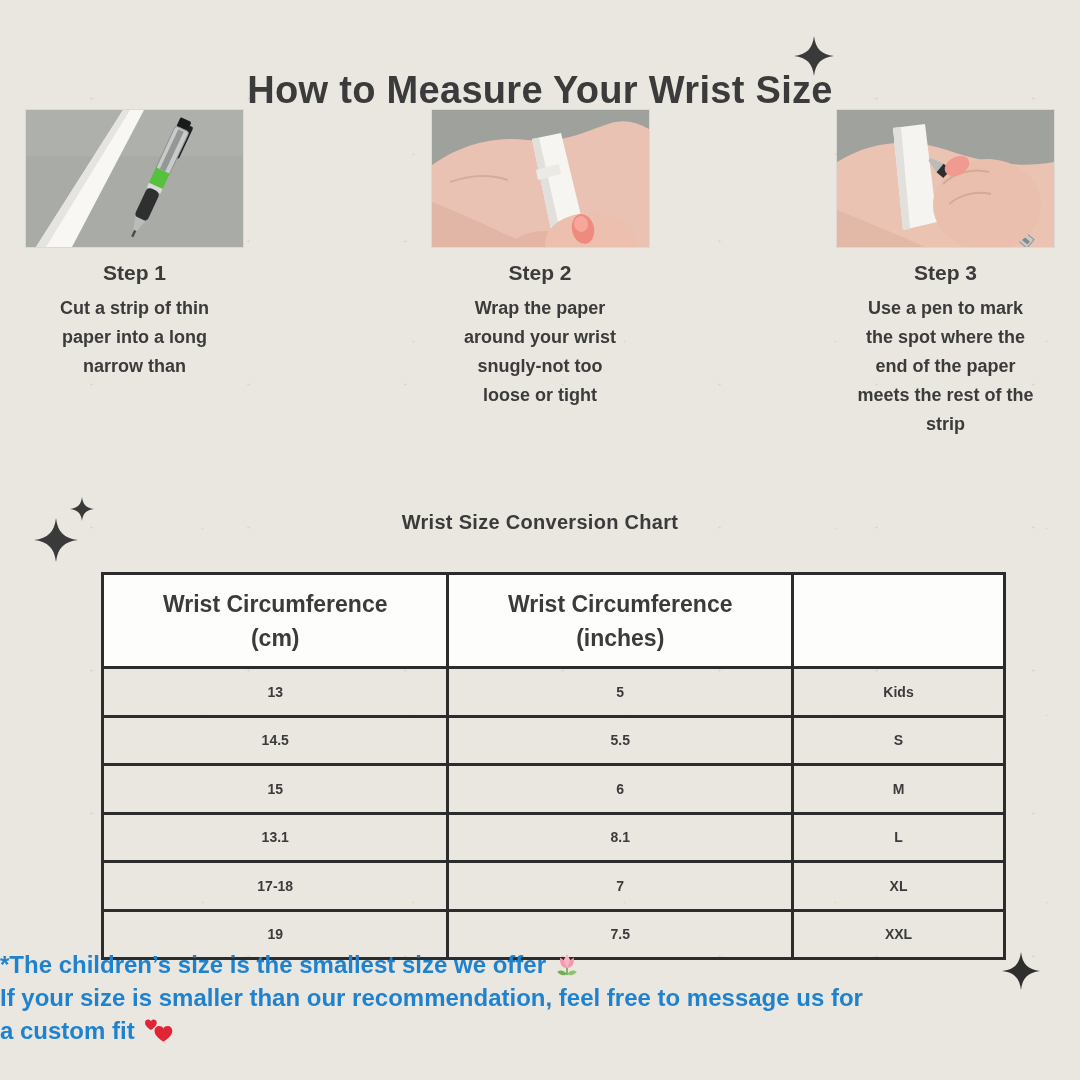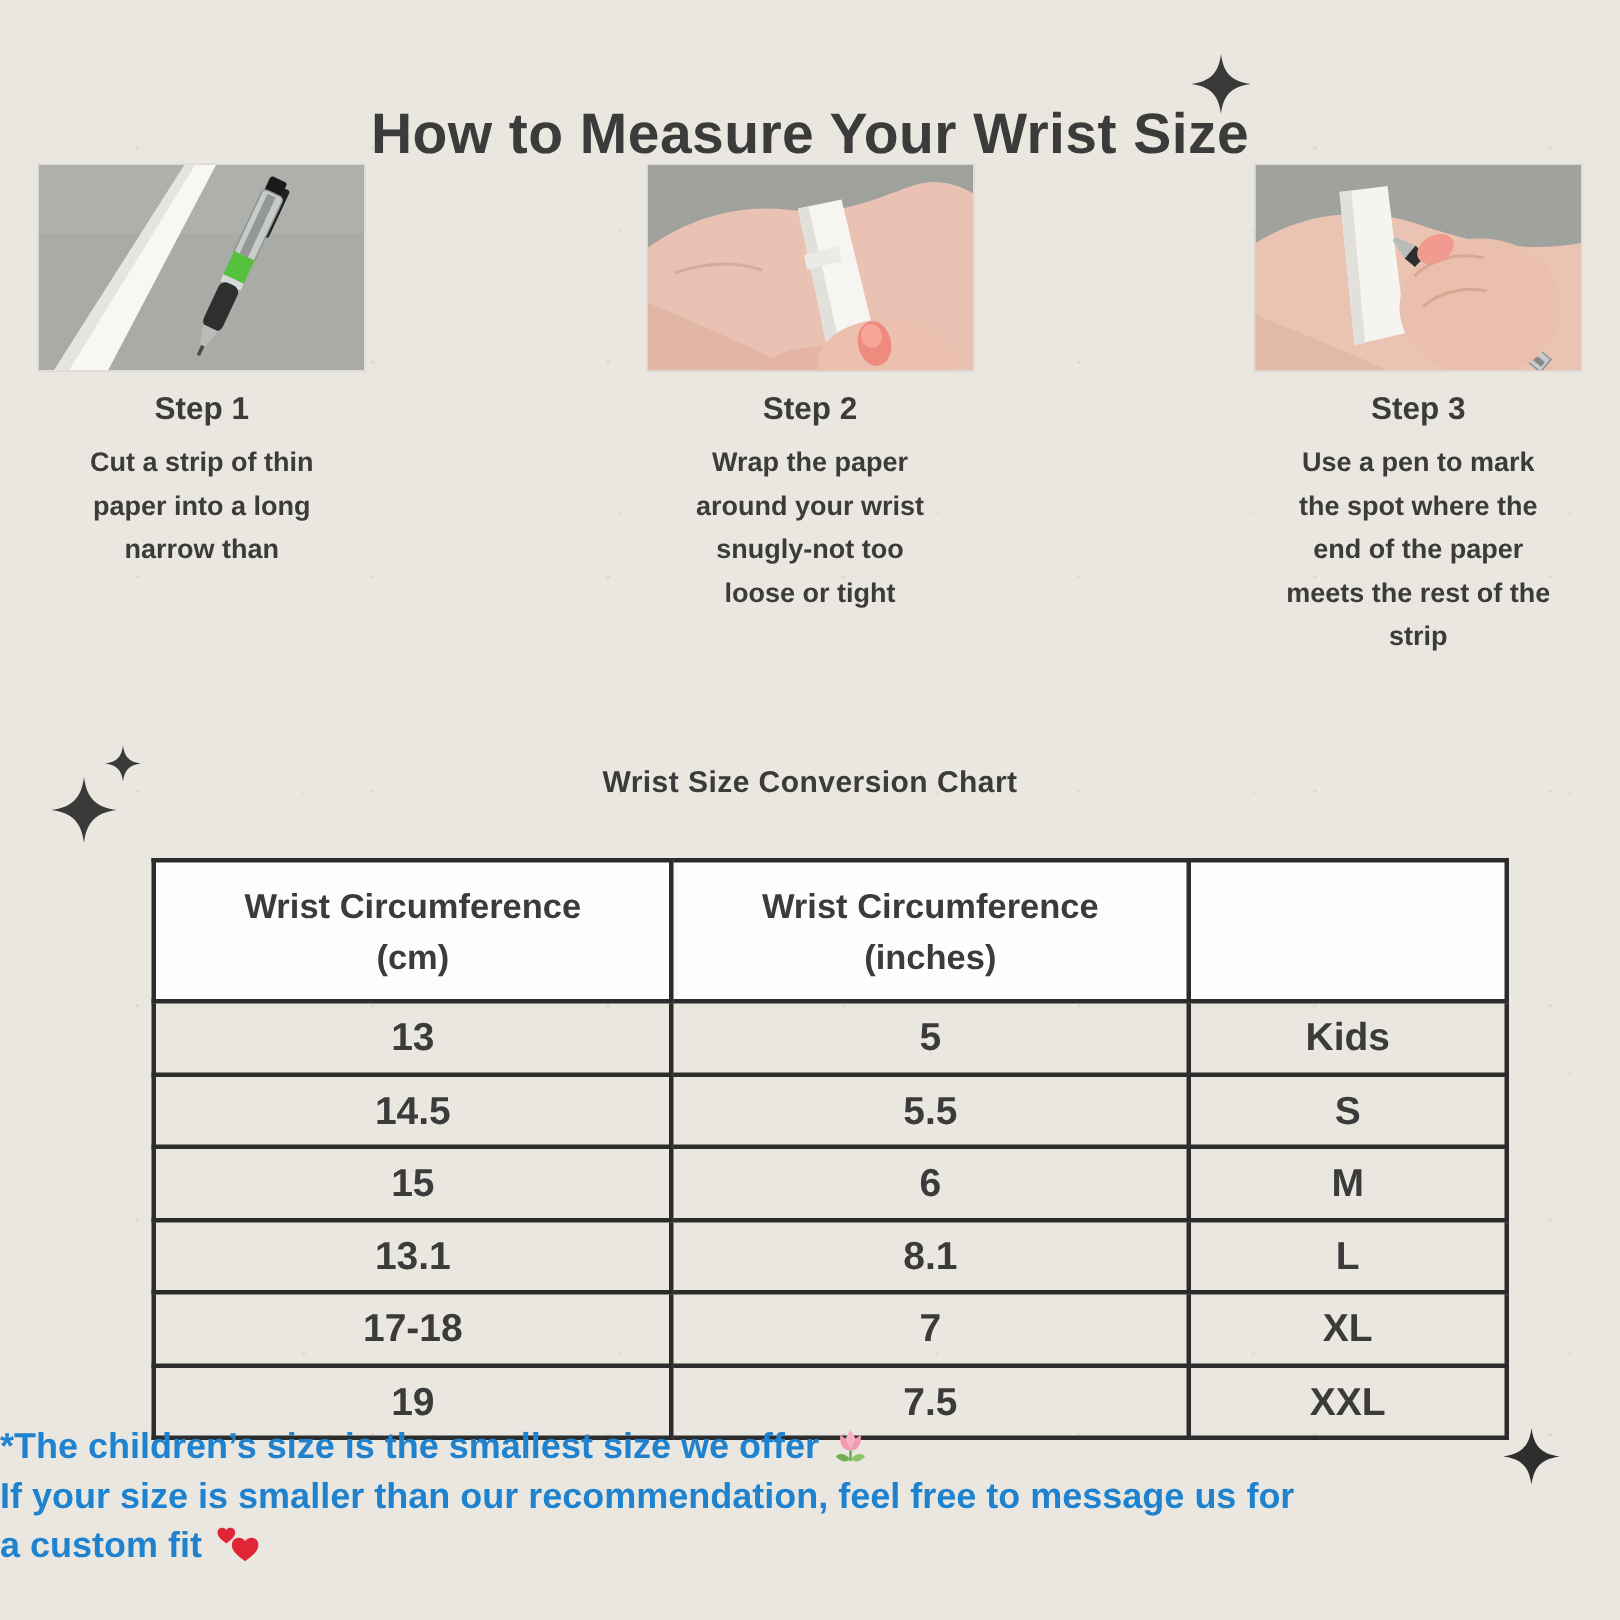--- a/index.html
+++ b/index.html
@@ -49,21 +49,21 @@
     background:#f5f4f0;transform:rotate(-0.7deg);box-shadow:0 1px 2px rgba(0,0,0,.2);}
   
   .chart-title{position:absolute;top:494px;left:0;width:100%;text-align:center;
     font-size:20px;letter-spacing:.3px;}
   table.conv{position:absolute;left:101px;top:552px;width:905px;
     border-collapse:collapse;table-layout:fixed;margin-top:20px;}
   table.conv th,table.conv td{border:3px solid #2c2c2c;text-align:center;
     font-weight:700;color:#3b3b3b;padding:0;}
   table.conv th{height:91px;background:#fdfdfc;font-size:23px;line-height:34px;}
   table.conv th .hline{display:block;}
-  table.conv td{height:45.5px;font-size:26px;background:transparent;}
+  table.conv td{height:45.5px;font-size:14px;background:transparent;}
   
   .footnote{position:absolute;top:948px;left:0;width:100%;text-align:left;
     color:#1f82cf;font-size:24px;line-height:33px;}
   .footnote .fline{display:block;}
   .inline-icon{display:inline-block;vertical-align:-6px;margin-left:8px;}
   .inline-icon svg{display:block;}
 </style>
 </head>
 <body>
 

